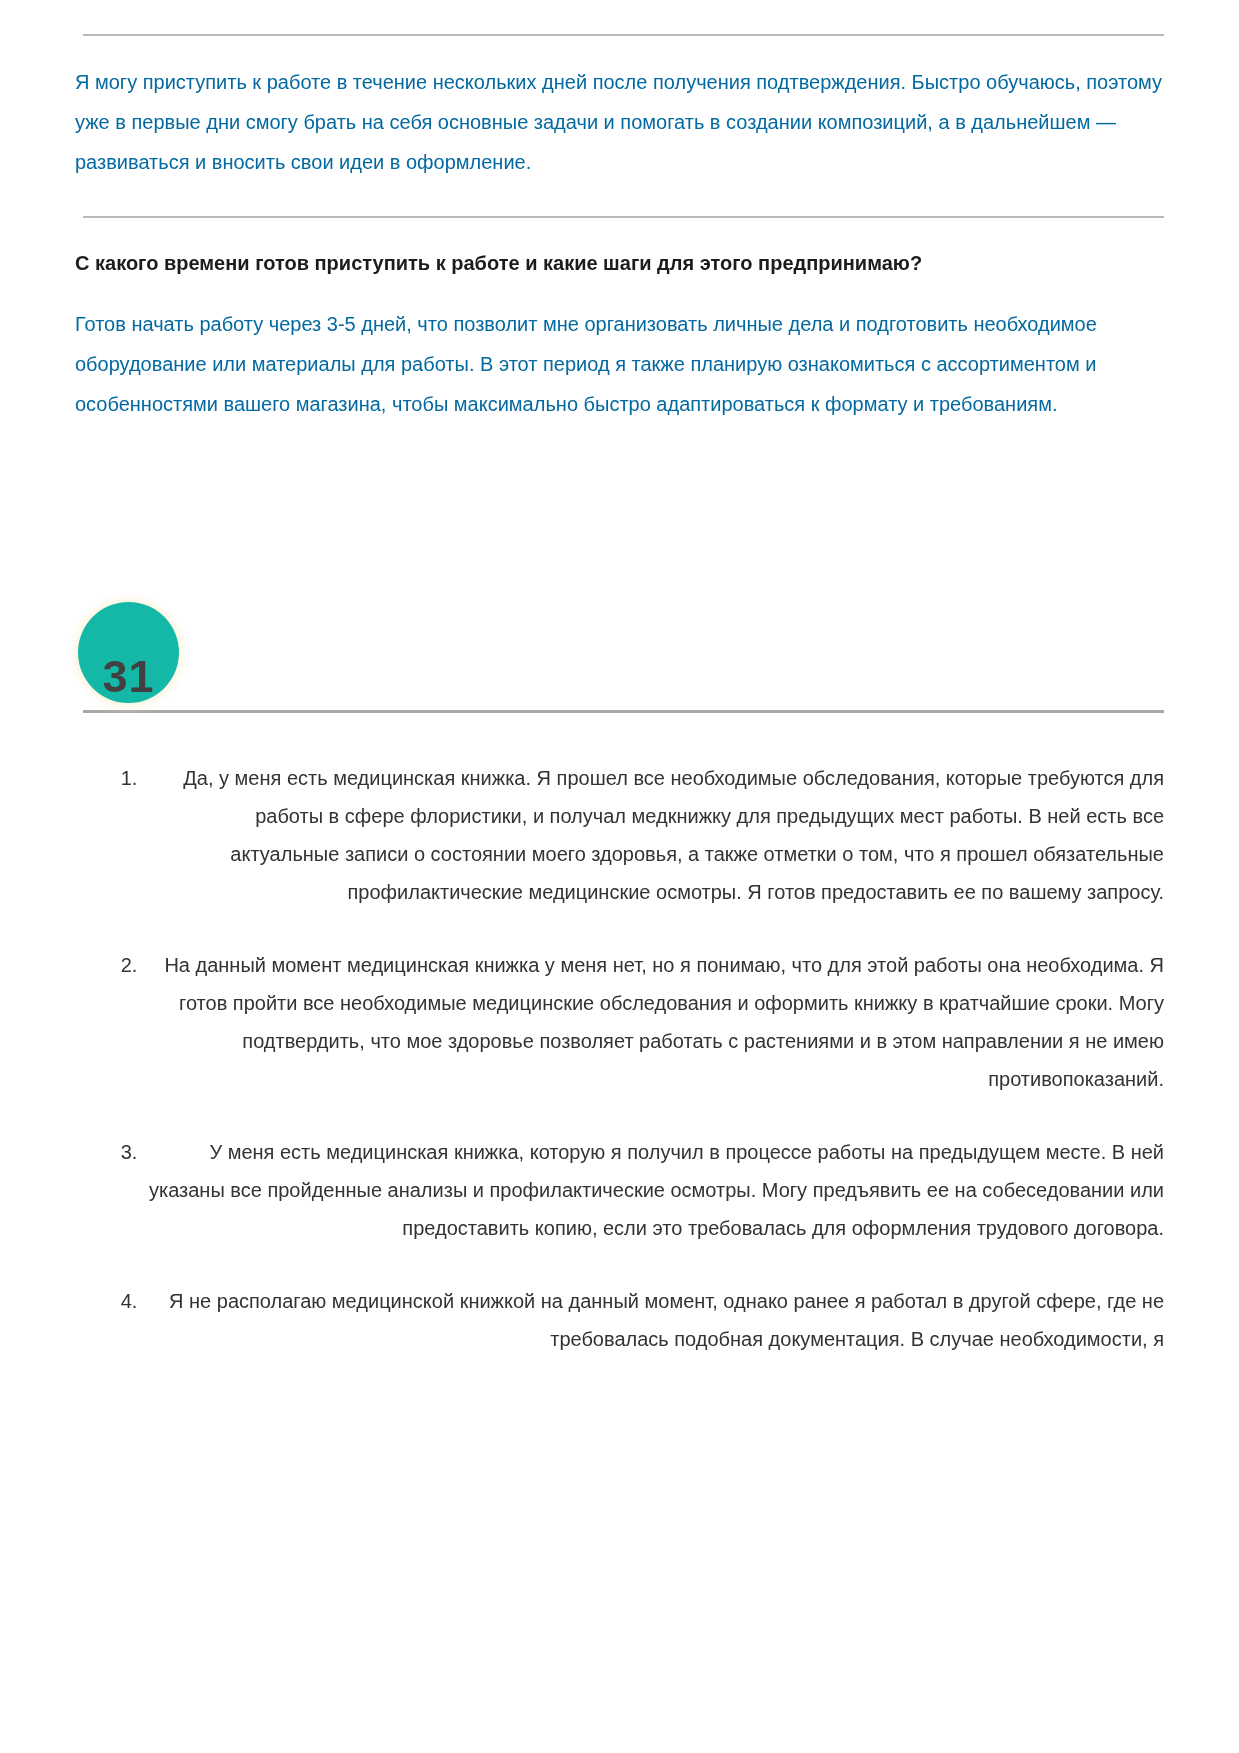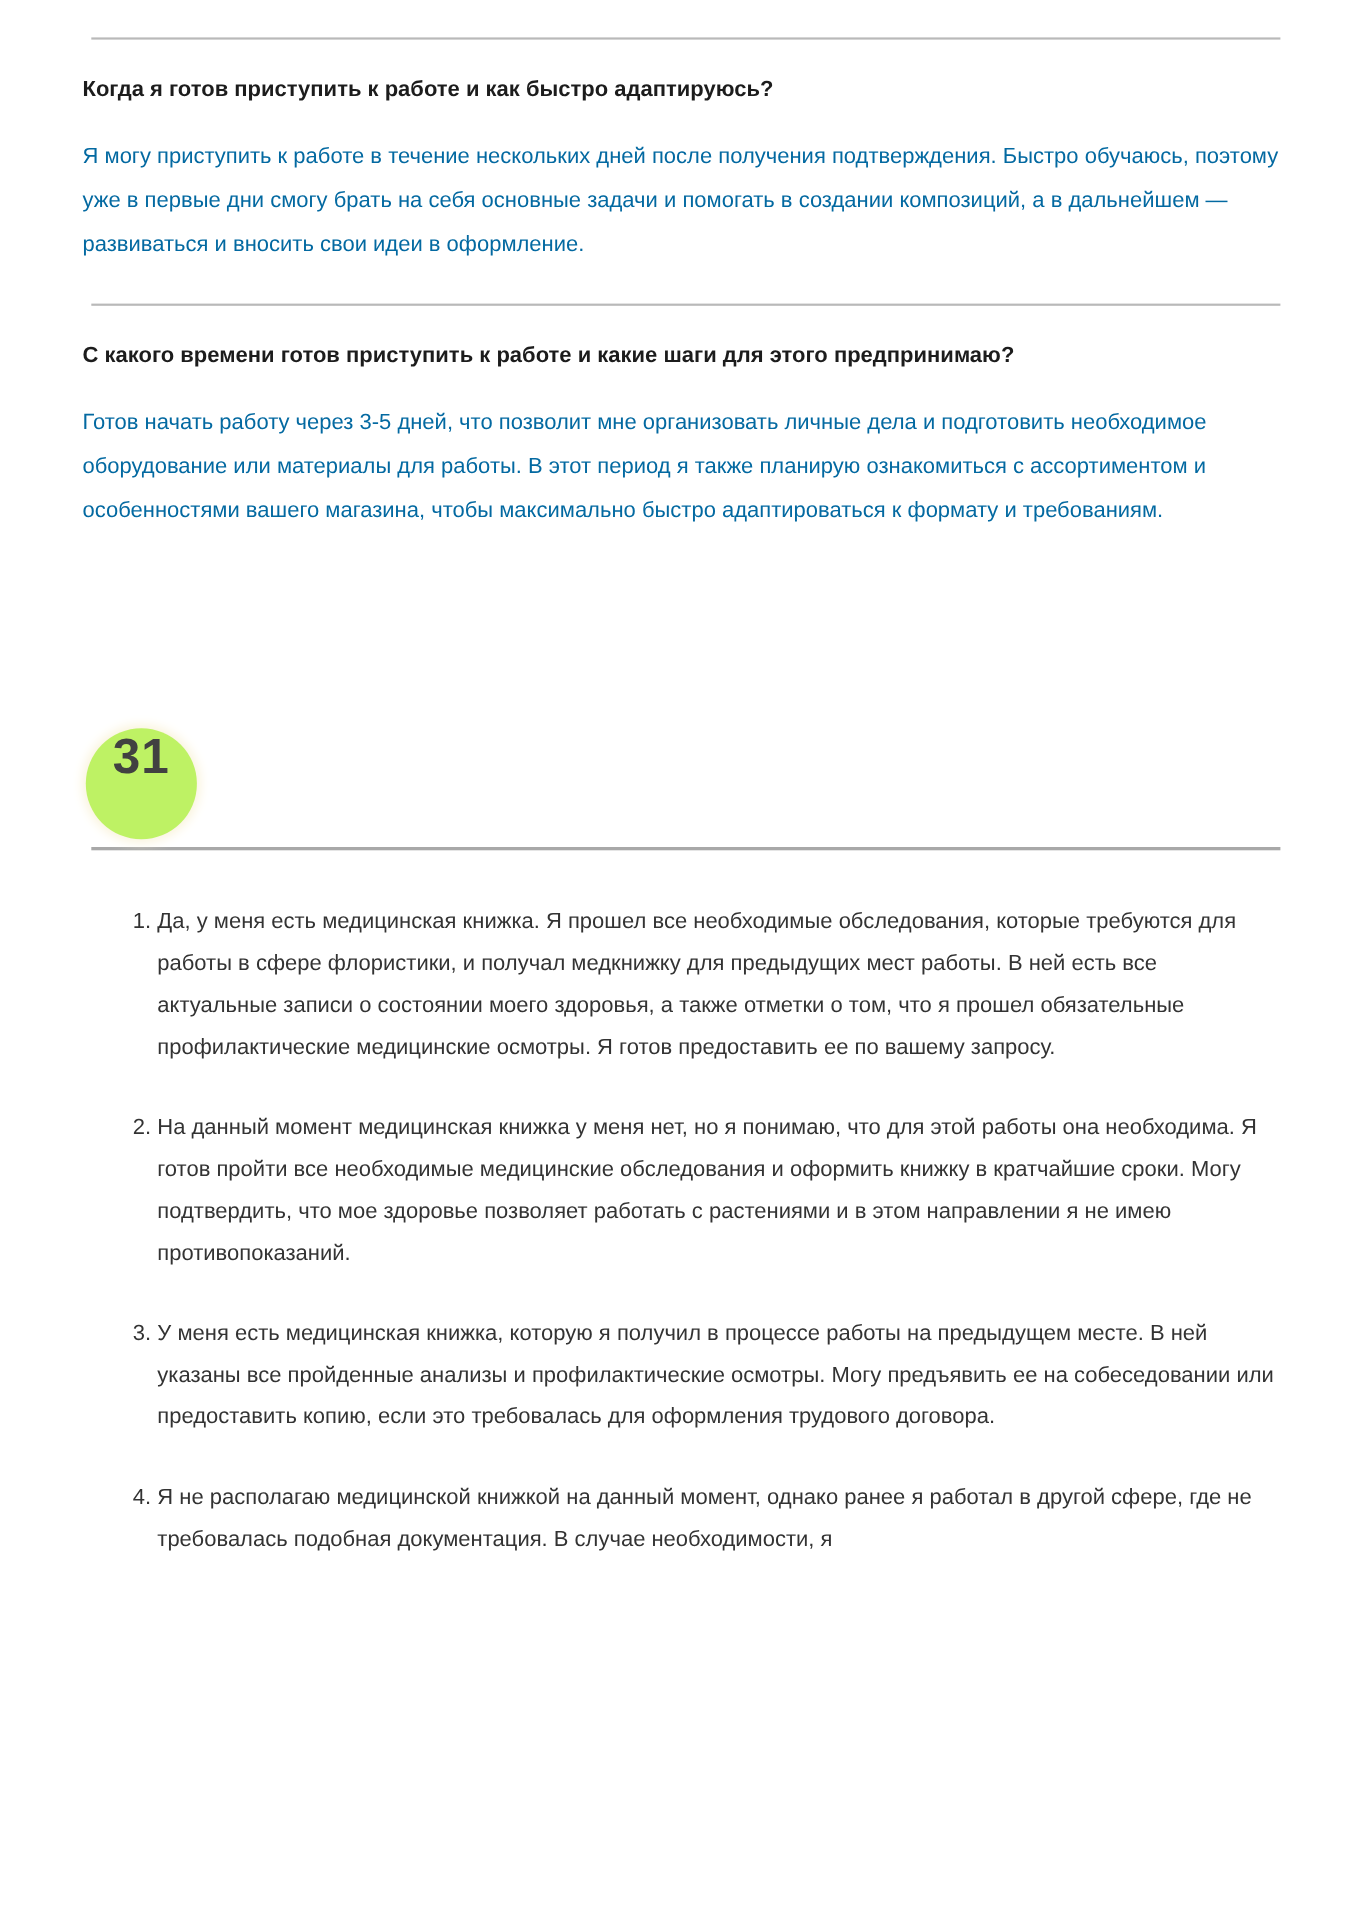--- a/index.html
+++ b/index.html
@@ -45,24 +45,24 @@
     margin-top: 178px;
     display: flex;
     align-items: center;
   }
   .number-badge {
     flex: 0 0 auto;
     width: 101px;
     height: 101px;
     margin-left: 3px;
     border-radius: 50%;
-    background: #bef264;
+    background: #14b8a6;
     box-shadow: 0 0 10px 3px #faf3db;
     display: flex;
-    align-items: flex-start;
+    align-items: flex-end;
     justify-content: center;
   }
   .number-badge .num {
     font-size: 45px;
     font-weight: 700;
     color: #414141;
     letter-spacing: 1px;
   }
   .section-title {
     margin-left: 43px;
@@ -79,32 +79,32 @@
   .answers-list {
     margin-top: 46px;
     padding-left: 68px;
     font-size: 20px;
     line-height: 38px;
     color: #333333;
   }
   .answers-list li {
     margin-bottom: 35px;
     padding-left: 0;
+    text-align: right;
   }
   .answers-list li:last-child { margin-bottom: 0; }
 </style>
 </head>
 <body>
 
 <div class="page">
 
 
   <hr class="divider">
 
-  <h3 class="question-heading">Когда я готов приступить к работе и как быстро адаптируюсь?</h3>
 
   <p class="answer-paragraph">Я могу приступить к работе в течение нескольких дней после получения подтверждения. Быстро обучаюсь, поэтому уже в первые дни смогу брать на себя основные задачи и помогать в создании композиций, а в дальнейшем — развиваться и вносить свои идеи в оформление.</p>
 
   <hr class="divider">
 
   <h3 class="question-heading">С какого времени готов приступить к работе и какие шаги для этого предпринимаю?</h3>
 
   <p class="answer-paragraph">Готов начать работу через 3-5 дней, что позволит мне организовать личные дела и подготовить необходимое оборудование или материалы для работы. В этот период я также планирую ознакомиться с ассортиментом и особенностями вашего магазина, чтобы максимально быстро адаптироваться к формату и требованиям.</p>
 
   <div class="section-header">

